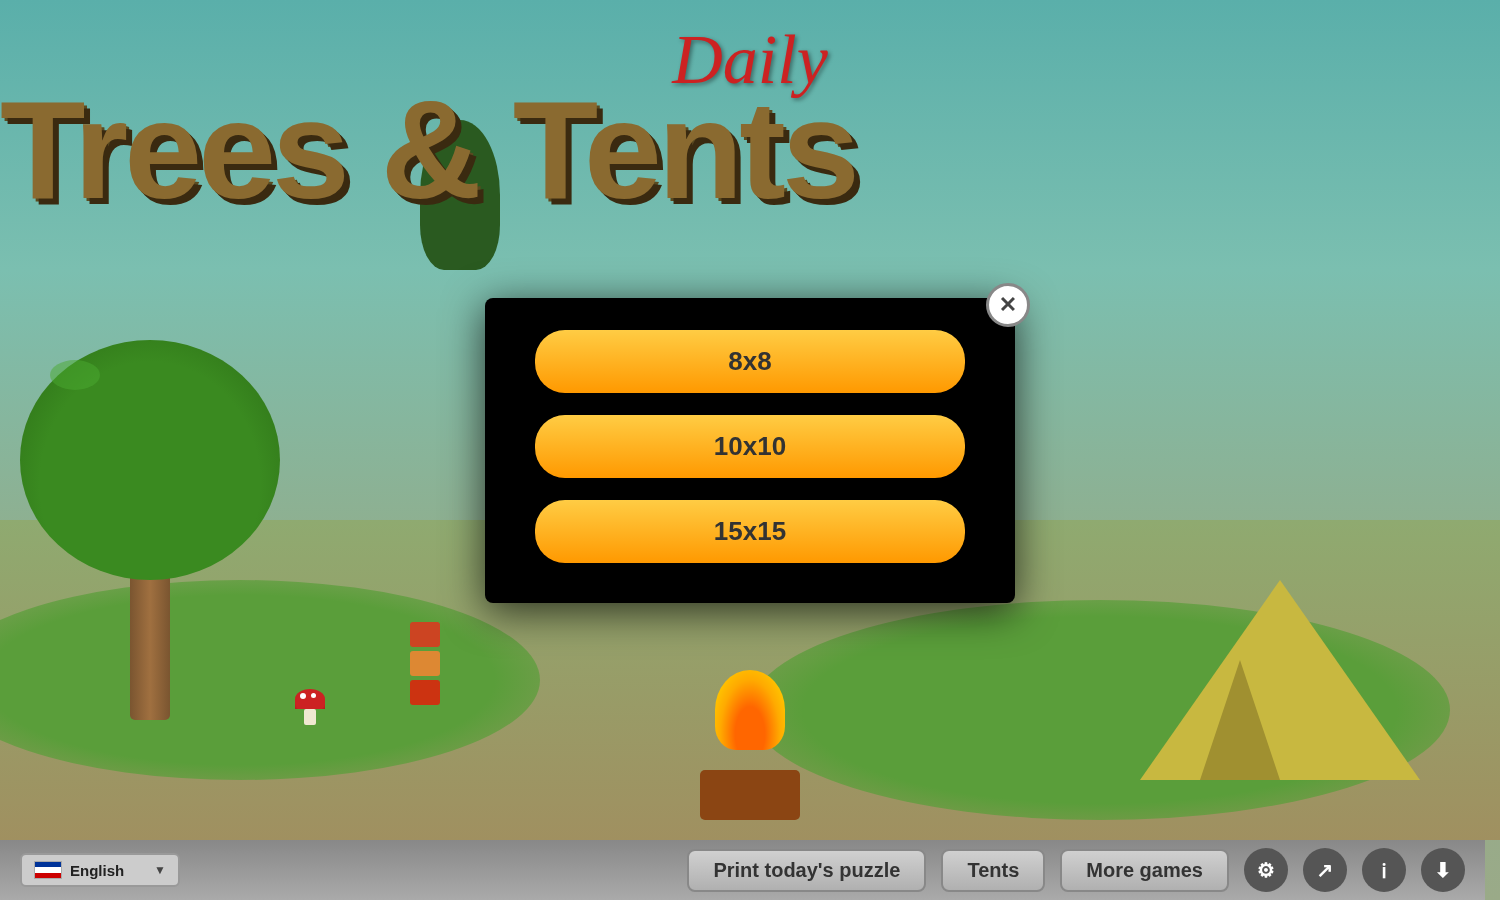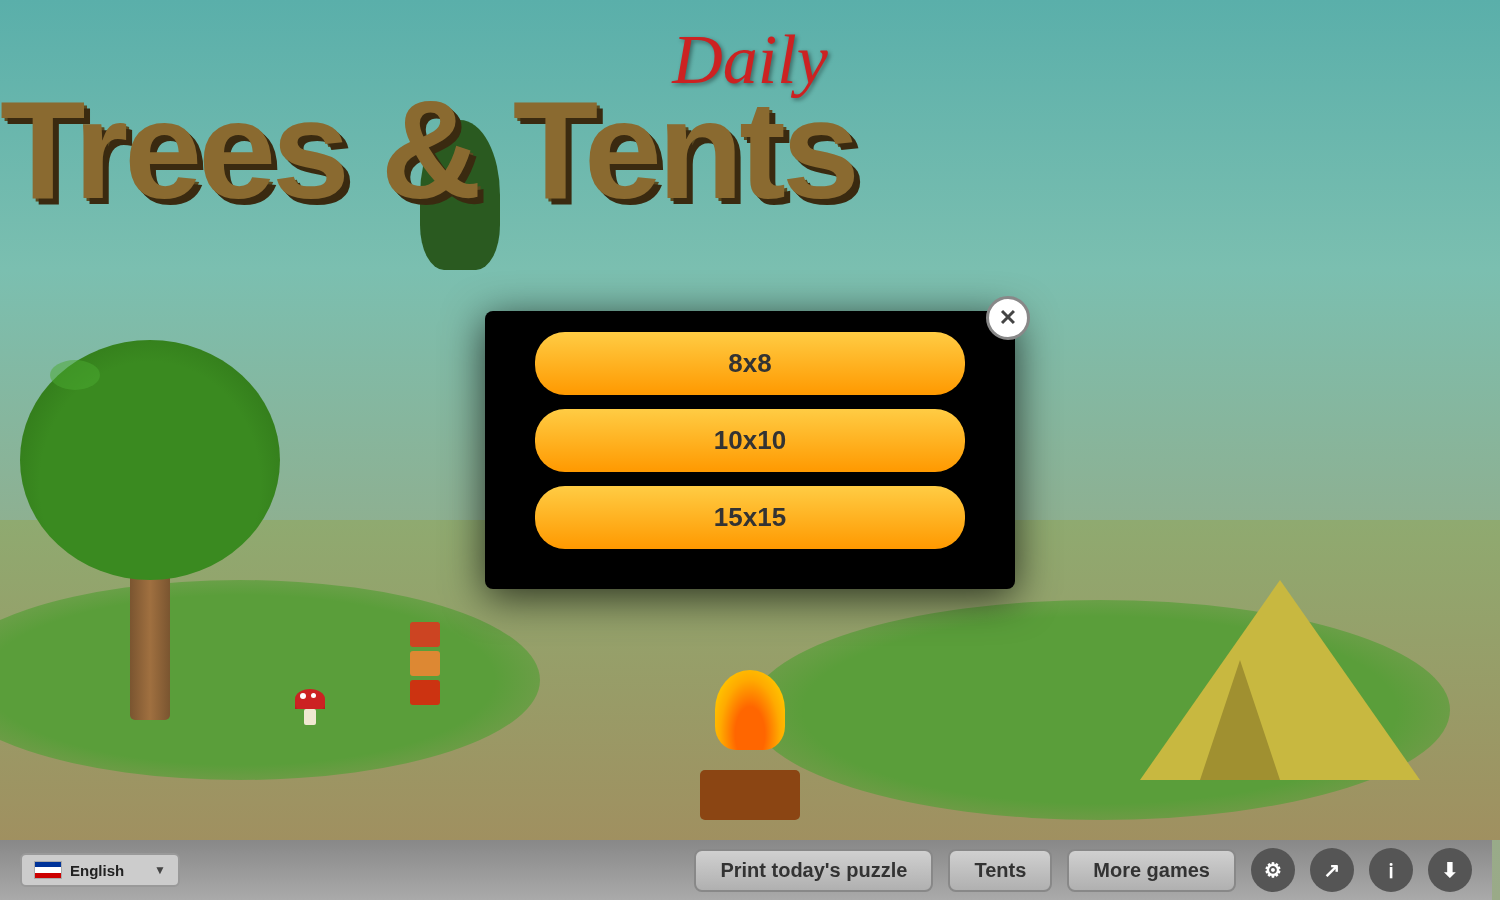--- a/index.html
+++ b/index.html
@@ -95,21 +95,21 @@
       height: 150px;
       background: #2a5a20;
       border-radius: 50% 50% 30% 30%;
     }
 
     
     .bottom-bar {
       position: absolute;
       bottom: 0;
       left: 0;
-      right: 8px;
+      right: 15px;
       height: 60px;
       background: linear-gradient(180deg, #888 0%, #aaa 100%);
       display: flex;
       align-items: center;
       padding: 0 20px;
       gap: 15px;
     }
 
     
     .lang-selector {
@@ -358,24 +358,24 @@
       align-items: center;
       justify-content: center;
       cursor: pointer;
       font-size: 22px;
       color: #444;
       font-weight: bold;
       z-index: 10;
     }
 
     .modal-body {
-      padding: 21px 50px 40px;
+      padding: 32px 50px 40px;
       display: flex;
       flex-direction: column;
-      gap: 14px;
+      gap: 22px;
       justify-content: space-between;
     }
 
     .size-btn {
       background: linear-gradient(180deg, #ffcc44 0%, #ff9900 100%);
       border: none;
       border-radius: 30px;
       padding: 16px;
       font-size: 26px;
       font-weight: bold;

